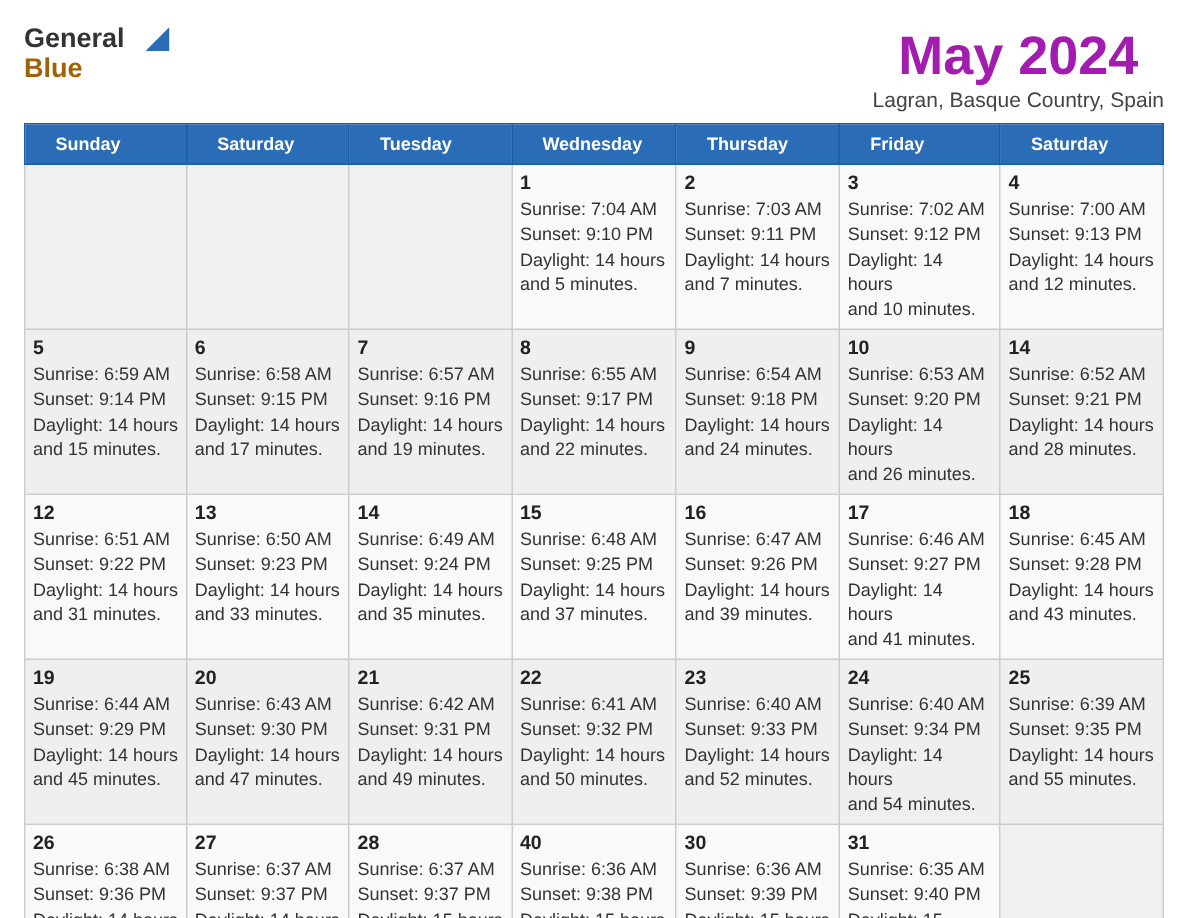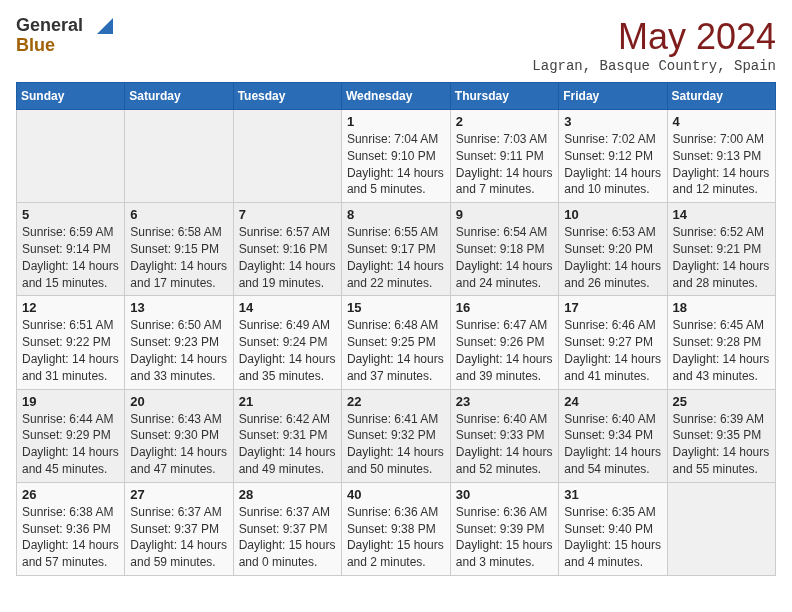--- a/index.html
+++ b/index.html
@@ -24,37 +24,37 @@
     .logo-text {
       font-size: 18px;
       font-weight: bold;
       line-height: 1.1;
     }
     .logo-general { color: #333; }
     .logo-blue { color: #a16207; }
     .title-block { text-align: right; }
     .title-month {
       font-size: 36px;
-      font-weight: normal;
-      color: #7f1d1d;
+      font-weight: bold;
+      color: #a21caf;
+      text-align: center;
     }
     .title-location {
       font-size: 14px;
       color: #444;
-      font-family: Liberation Mono, monospace;
     }
     .calendar {
       width: 100%;
       border-collapse: collapse;
       font-size: 11px;
     }
     .calendar thead th {
       background: #2a6cb5;
       color: #fff;
-      padding: 6px 4px;
+      padding: 6px 20px;
       text-align: left;
       font-size: 12px;
       font-weight: bold;
       border: 1px solid #1a5ca5;
       margin-left: 29px;
     }
     .calendar tbody td {
       border: 1px solid #ccc;
       vertical-align: top;
       padding: 4px 5px;

